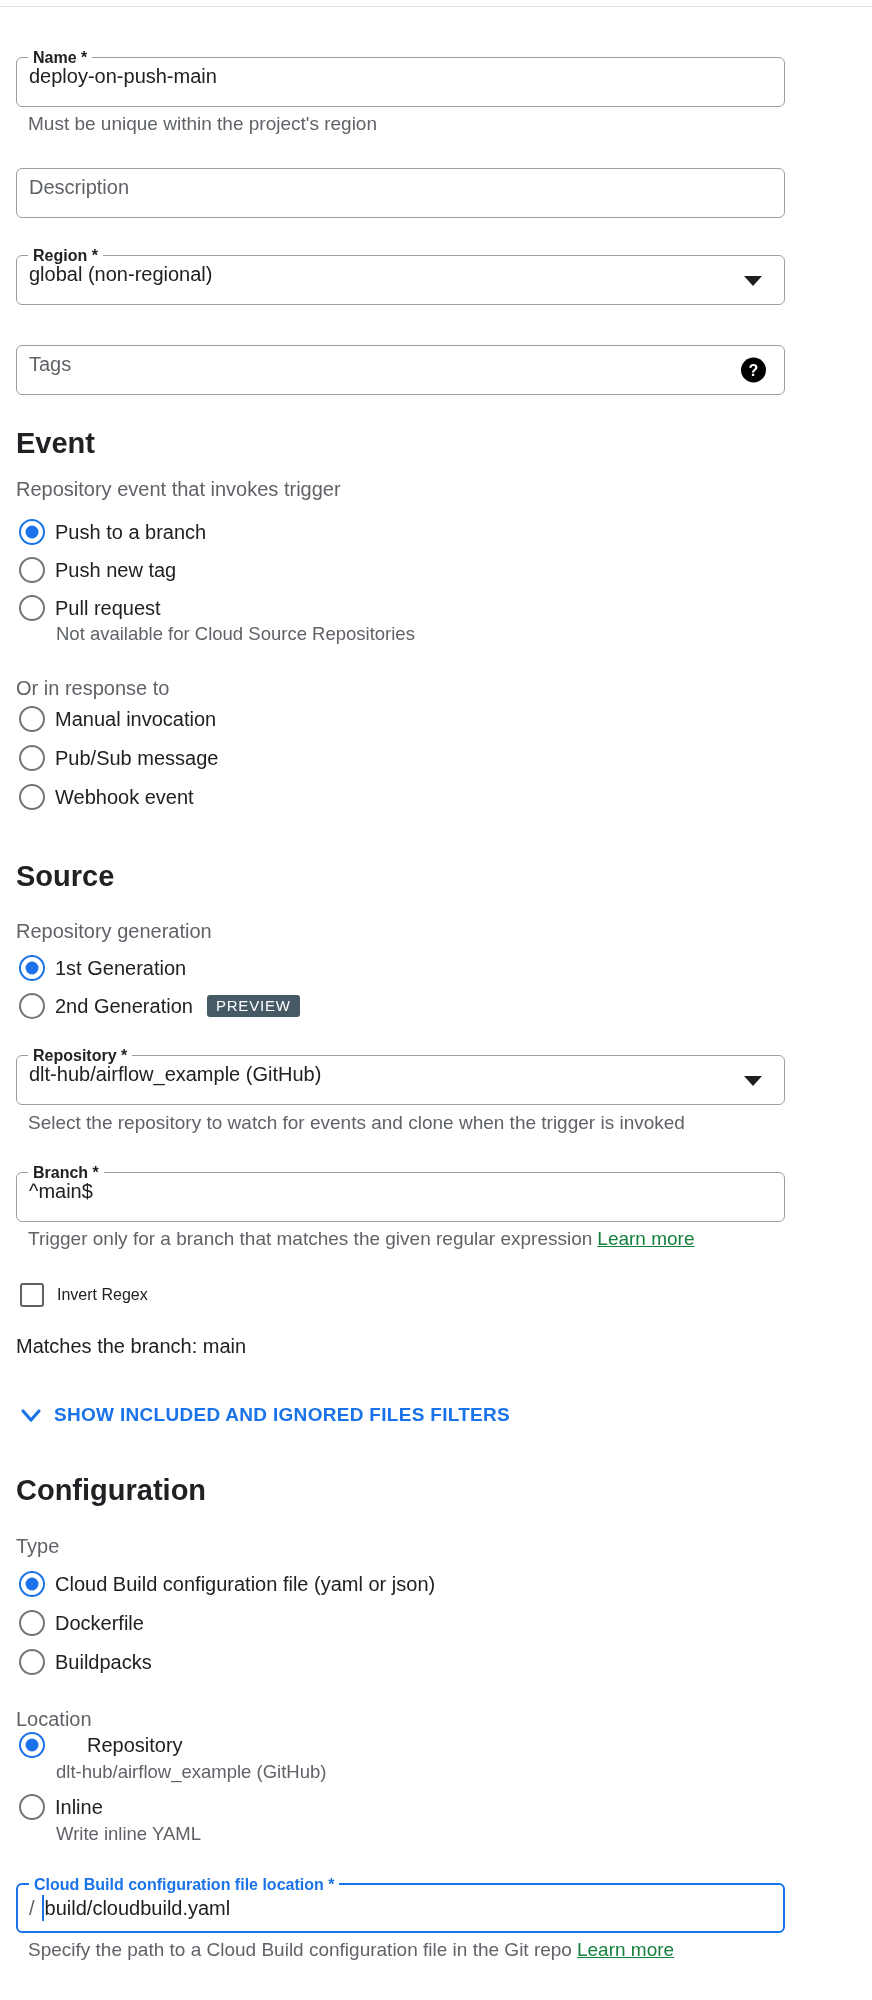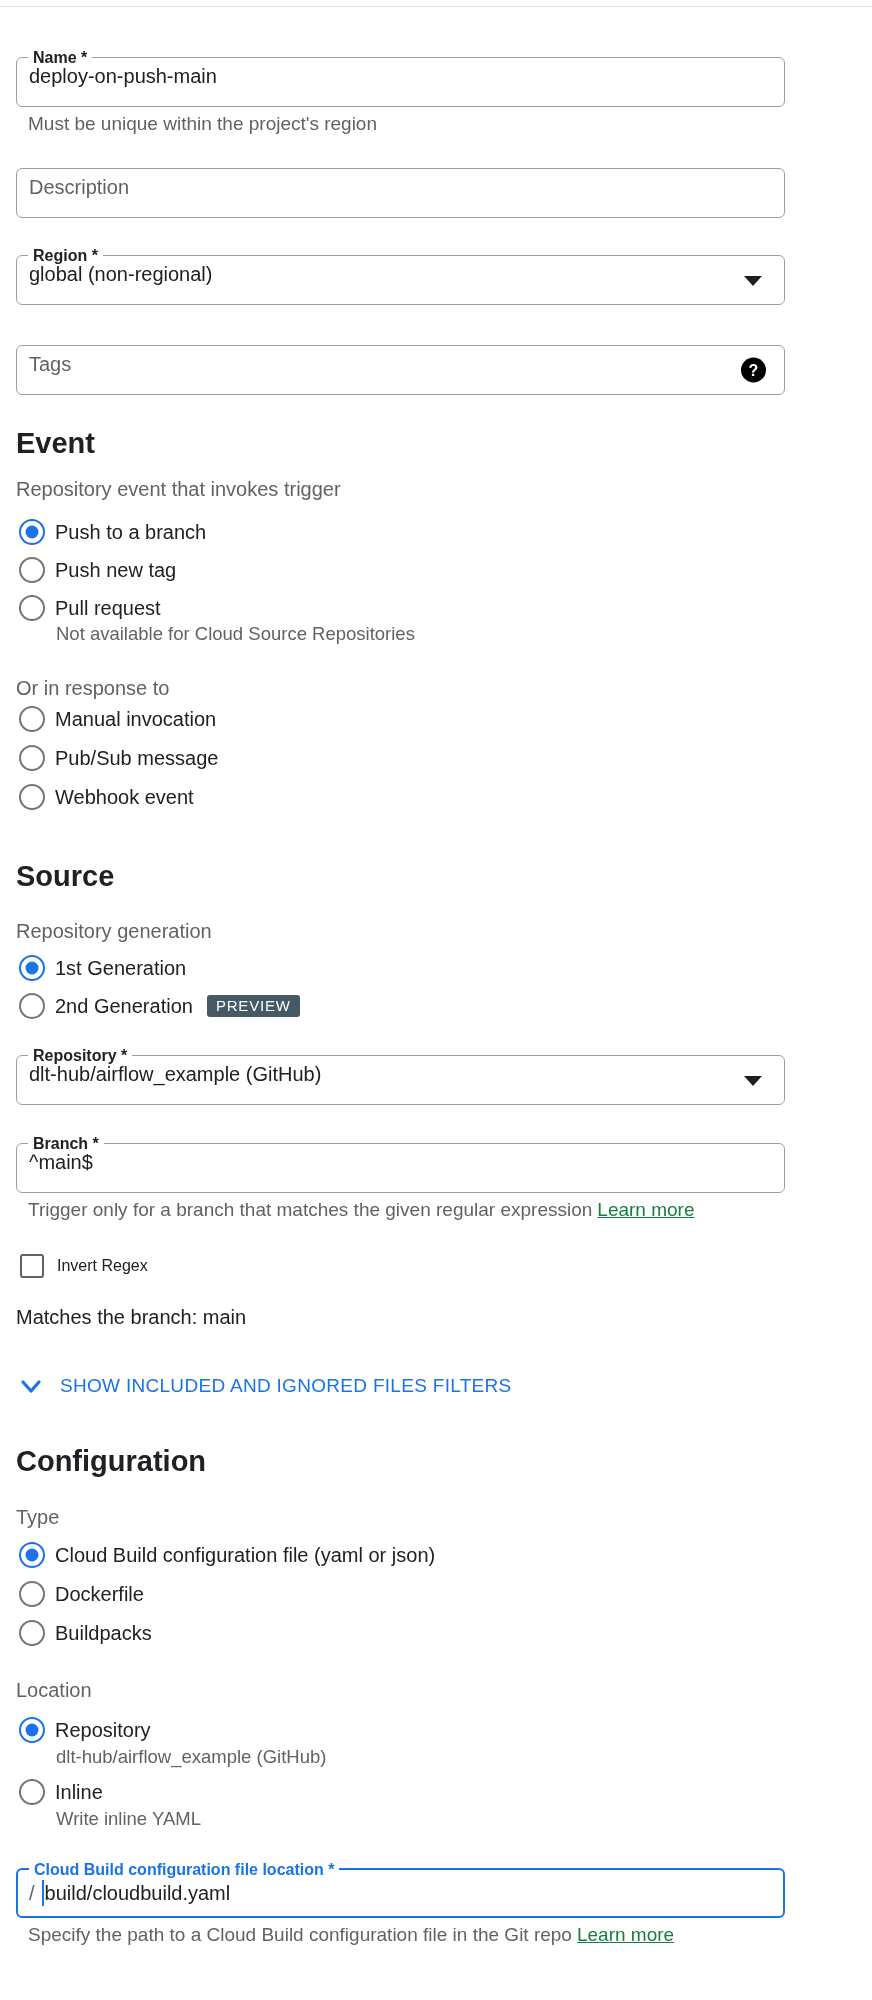--- a/index.html
+++ b/index.html
@@ -69,21 +69,21 @@
   }
   .checkbox-row{display:flex;align-items:center;height:26px;}
   .checkbox{
     box-sizing:border-box;flex:none;width:24px;height:24px;margin-left:4px;
     border:2.5px solid #616161;border-radius:3px;background:#fff;
   }
   .checkbox-label{margin-left:13px;font-size:16px;color:#202124;}
 
   .filters-link{
     display:flex;align-items:center;height:26px;color:#1a73e8;
-    font-size:19px;font-weight:400;letter-spacing:0.3px;cursor:pointer;gap:6px;
+    font-size:19px;font-weight:700;letter-spacing:0.3px;cursor:pointer;
   }
   .filters-link .chev{flex:none;margin-left:3px;margin-right:11px;display:flex;}
   .filters-text{white-space:nowrap;}
 
   
   .mt-name{margin-top:50px;}
   .mt-name-help{margin-top:6px;}
   .mt-region{margin-top:37px;}
   .mt-desc{margin-top:33px;}
   .mt-tags{margin-top:40px;}
@@ -102,21 +102,21 @@
   .mt-repo{margin-top:36px;}
   .mt-repo-help{margin-top:7px;}
   .mt-branch{margin-top:38px;}
   .mt-branch-help{margin-top:6px;}
   .mt-invert{margin-top:32px;}
   .mt-match{margin-top:25px;}
   .mt-filters{margin-top:43px;}
   .mt-config{margin-top:43px;}
   .mt-type{margin-top:24px;}
   .mt-loc{margin-top:31px;}
-  .mt-loc-r1{margin-top:14px;}
+  .mt-loc-r1{margin-top:0;gap:32px;}
   .mt-loc-h{margin-top:3px;}
   .mt-loc-r2{margin-top:11px;}
   .mt-file{margin-top:38px;}
   .mt-file-help{margin-top:6px;}
 </style>
 </head>
 <body>
 
 <div class="top-divider"></div>
 
@@ -186,20 +186,21 @@
     <span class="radio"></span>
     <span class="radio-label">2nd Generation</span>
     <span class="badge">PREVIEW</span>
   </div>
 
   <div class="field mt-repo">
     <span class="flabel">Repository *</span>
     <span class="fvalue">dlt-hub/airflow_example (GitHub)</span>
     <span class="dropdown-arrow"></span>
   </div>
+  <div class="helper pl mt-repo-help">Select the repository to watch for events and clone when the trigger is invoked</div>
 
   <div class="field mt-branch">
     <span class="flabel">Branch *</span>
     <span class="fvalue">^main$</span>
   </div>
   <div class="helper pl mt-branch-help"><span>Trigger only for a branch that matches the given regular expression</span><a class="link" href="#">Learn more</a></div>
 
   <div class="checkbox-row mt-invert">
     <span class="checkbox"></span>
     <span class="checkbox-label">Invert Regex</span>

